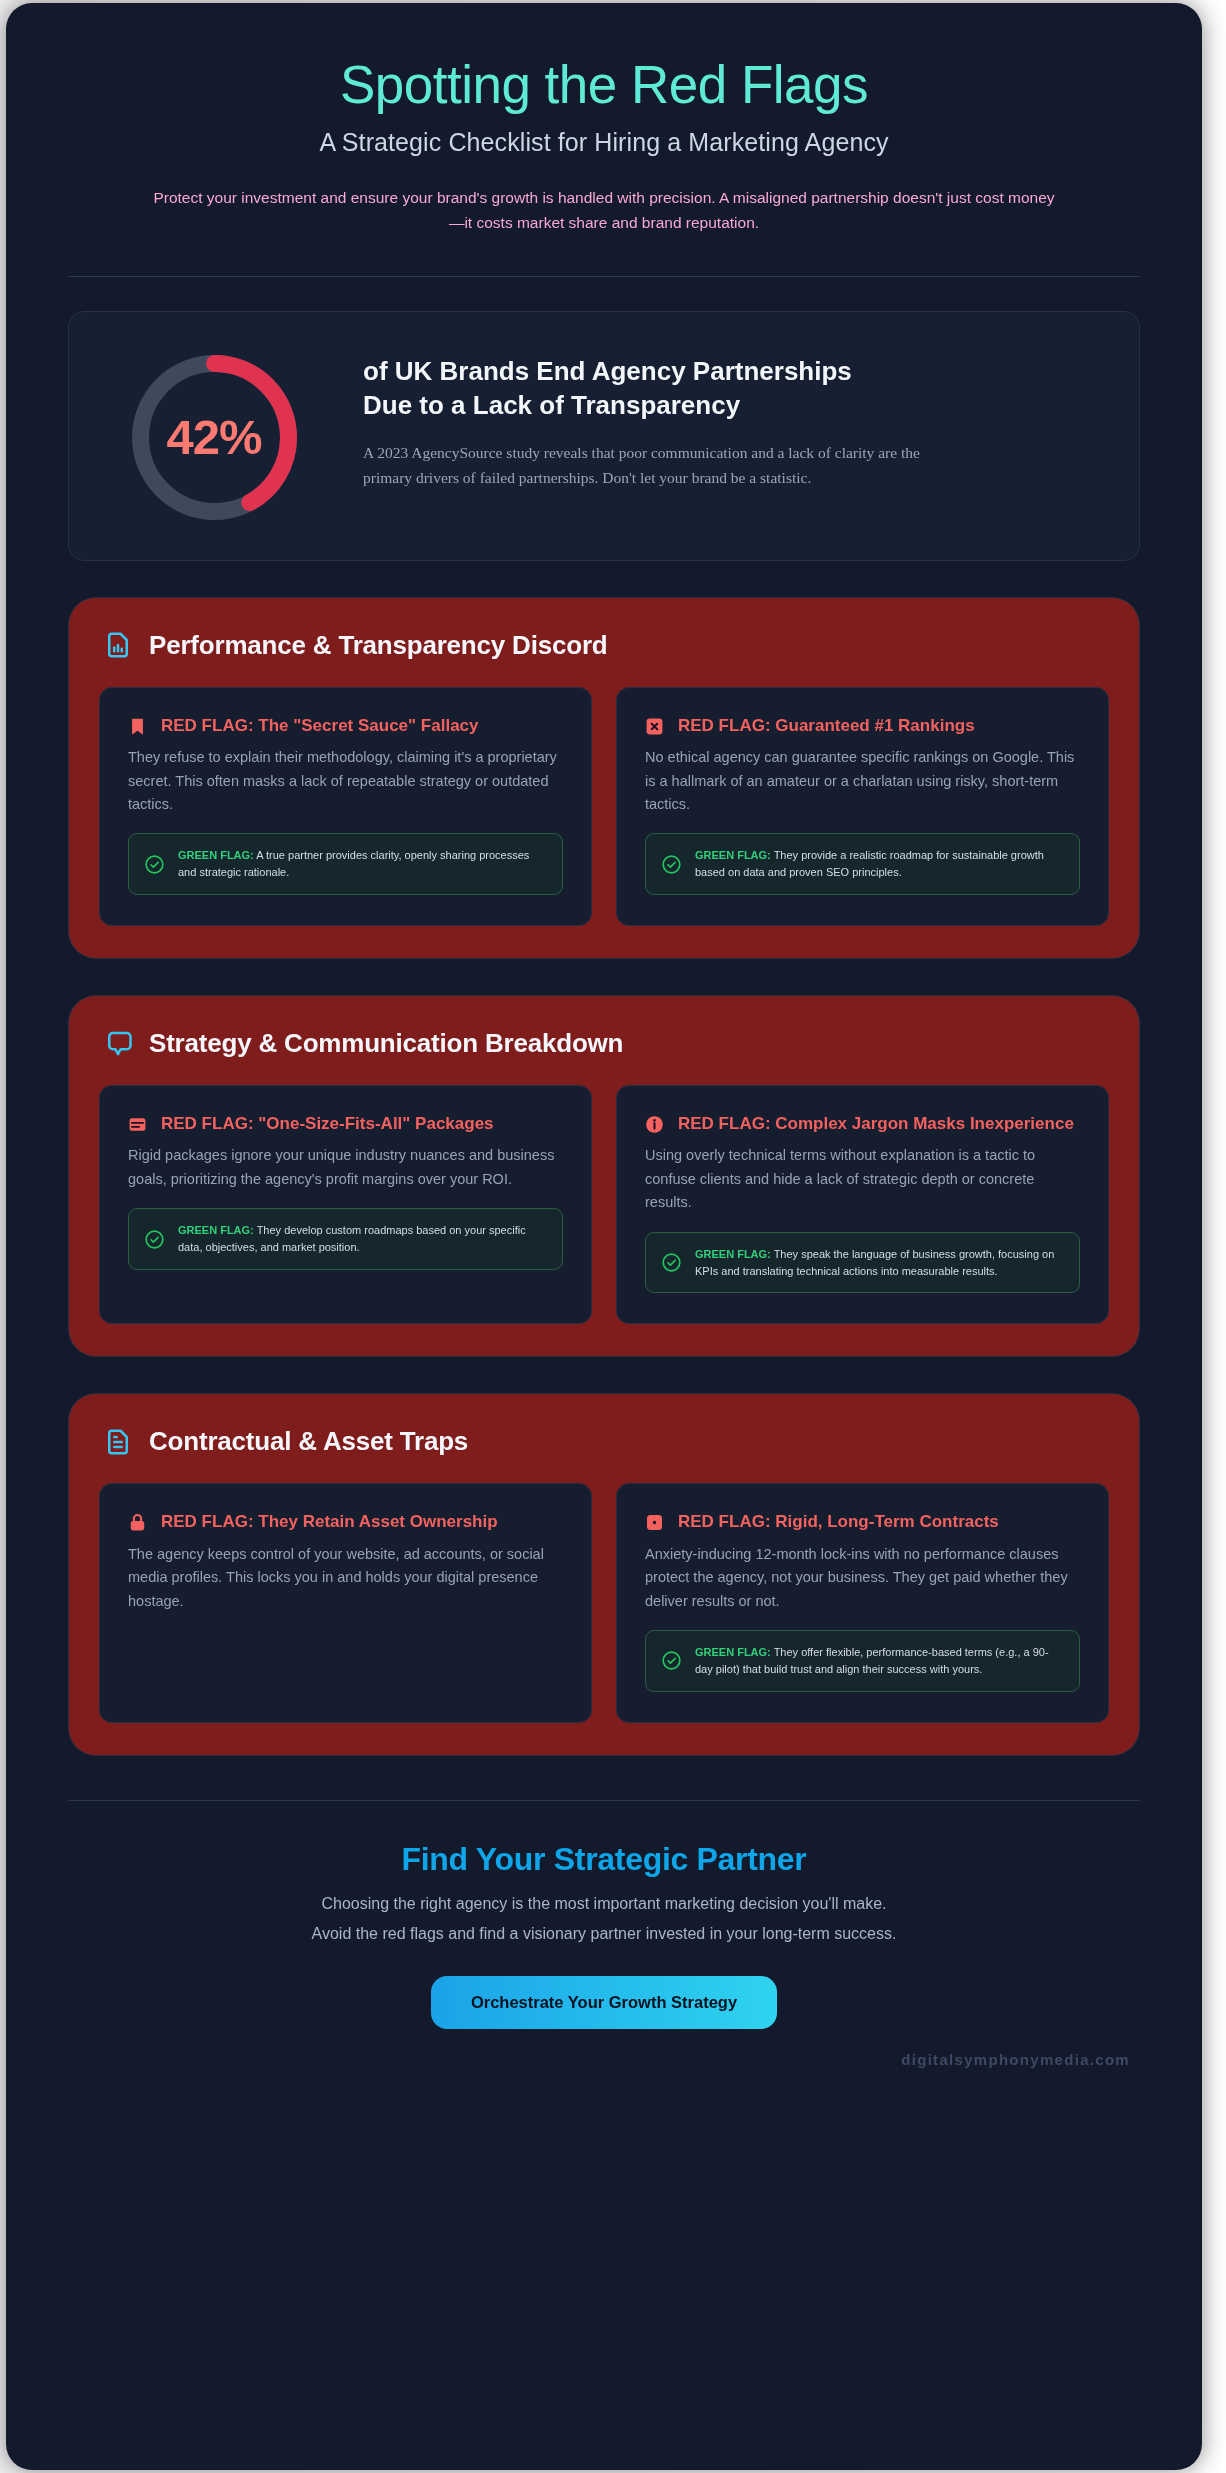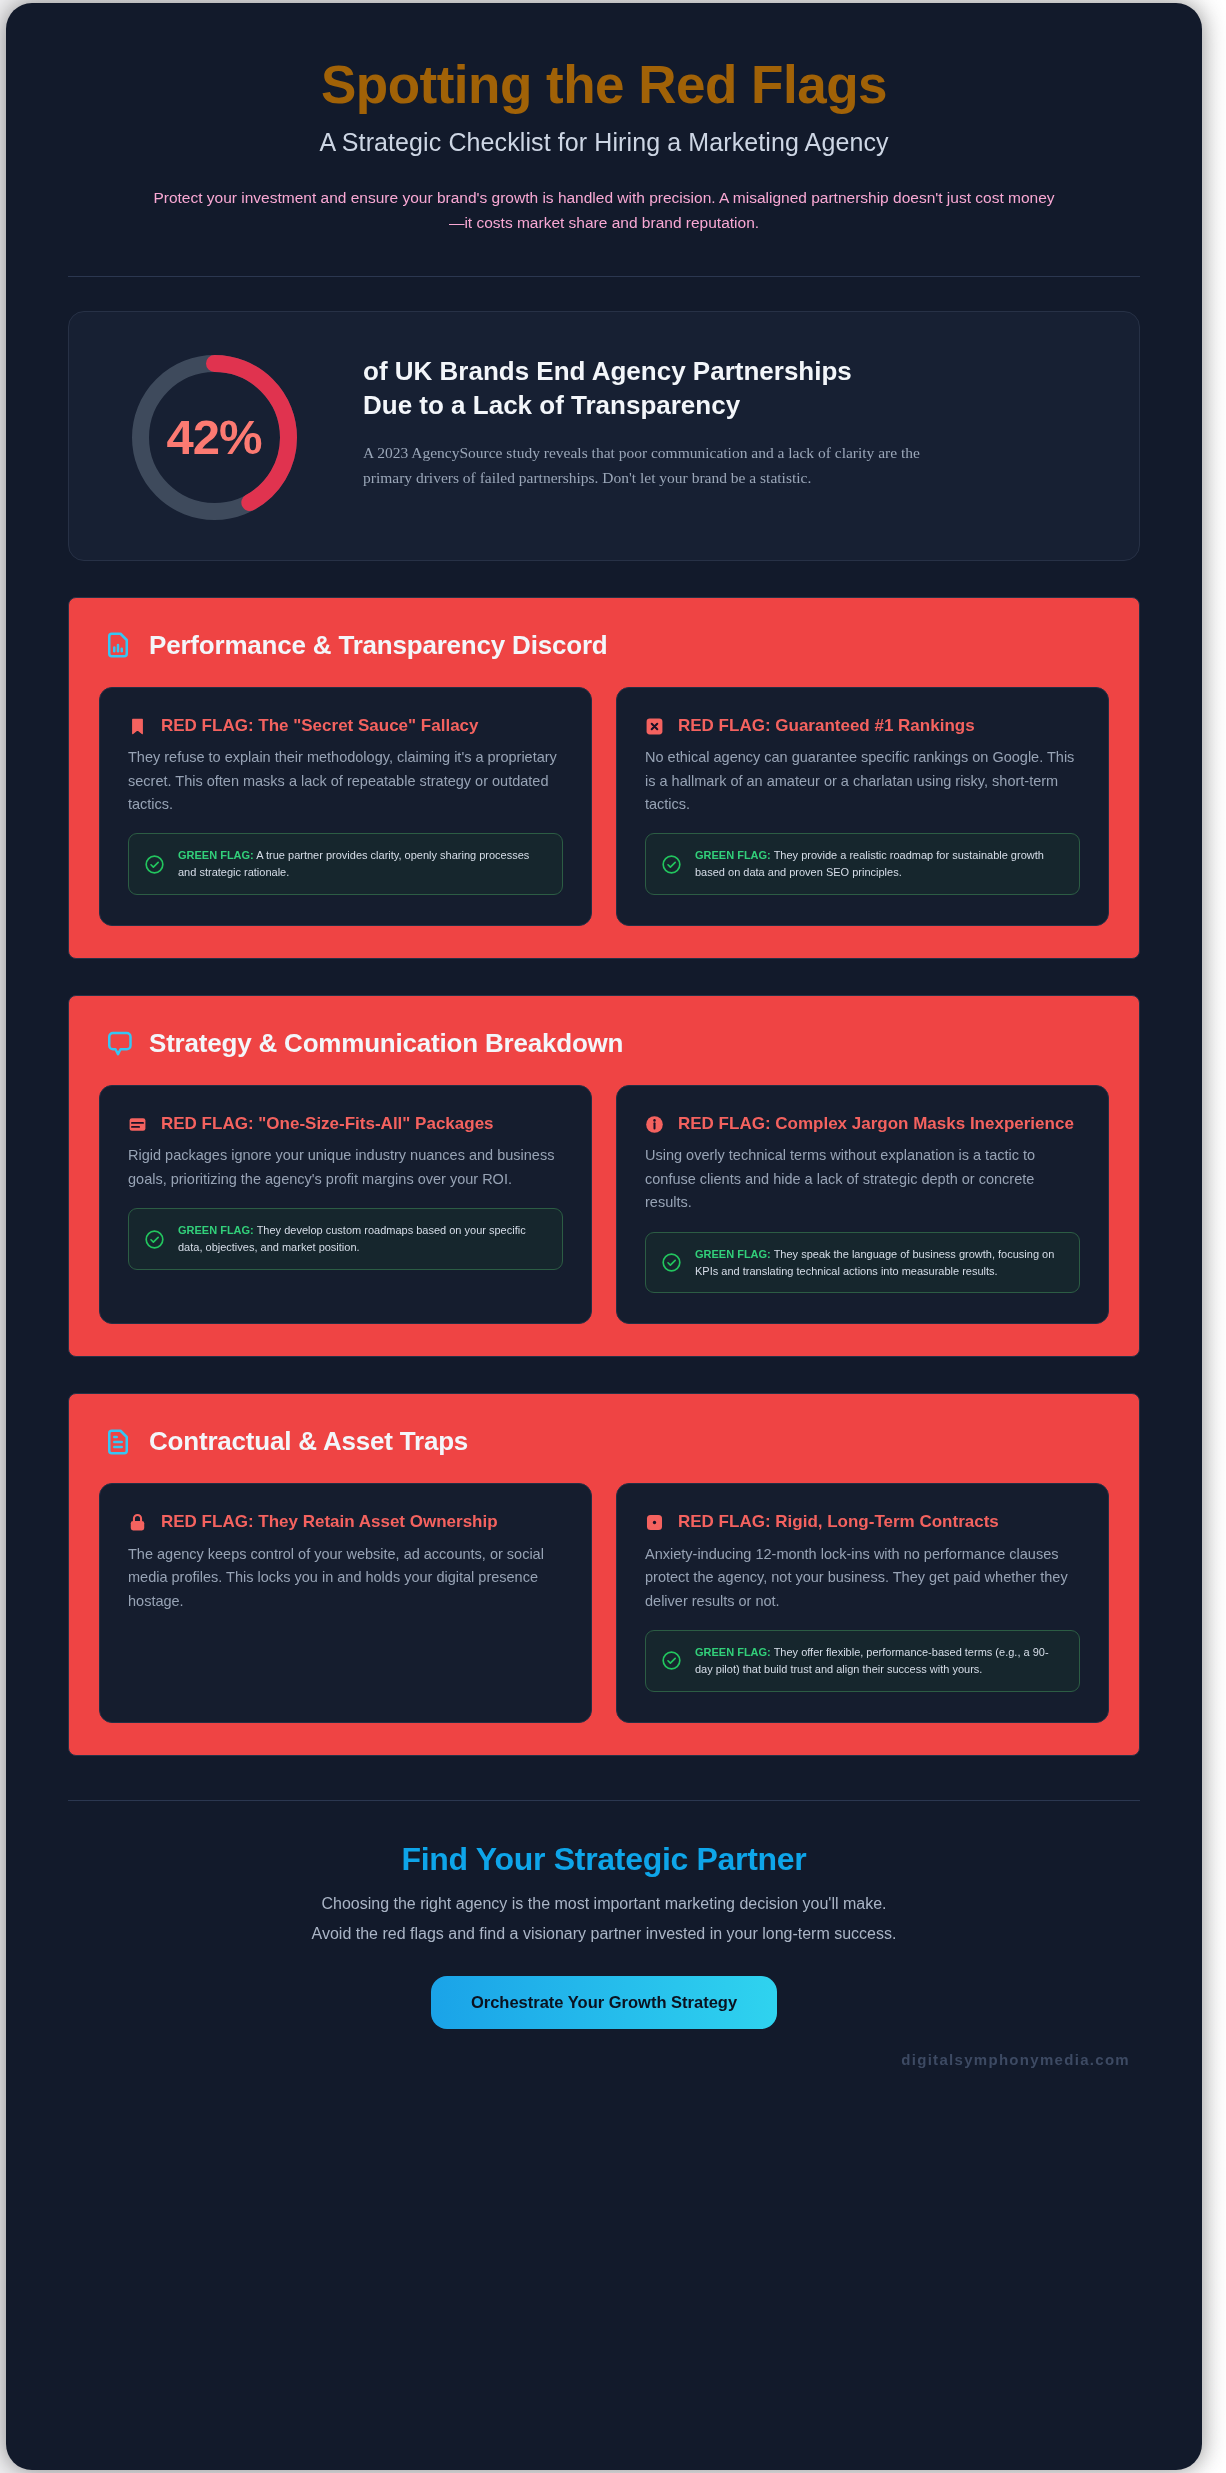--- a/index.html
+++ b/index.html
@@ -30,22 +30,22 @@
 
   .inner {
     padding: 44px 62px 0 62px;
   }
 
   
   .hero { text-align: center; padding-top: 8px; }
 
   .hero-title {
     font-size: 53px;
-    font-weight: bold;
-    color: #a16207;
+    font-weight: normal;
+    color: #5eead4;
     letter-spacing: -0.5px;
     line-height: 1.12;
   }
 
   .hero-sub {
     margin-top: 14px;
     font-size: 25px;
     color: #cdd6e4;
     font-weight: normal;
     letter-spacing: 0.1px;
@@ -116,23 +116,23 @@
     font-size: 15.5px;
     line-height: 1.66;
     color: #9aa6b8;
     max-width: 560px;
     font-family: Liberation Serif, serif;
   }
 
   
   .section {
     margin-top: 36px;
-    background: #ef4444;
+    background: #7f1d1d;
     border: 1px solid #273146;
-    border-radius: 8px;
+    border-radius: 28px;
     padding: 28px 30px 32px 30px;
   }
 
   .section-head {
     display: flex;
     align-items: center;
     gap: 16px;
     padding: 4px 0 26px 4px;
   }
 

